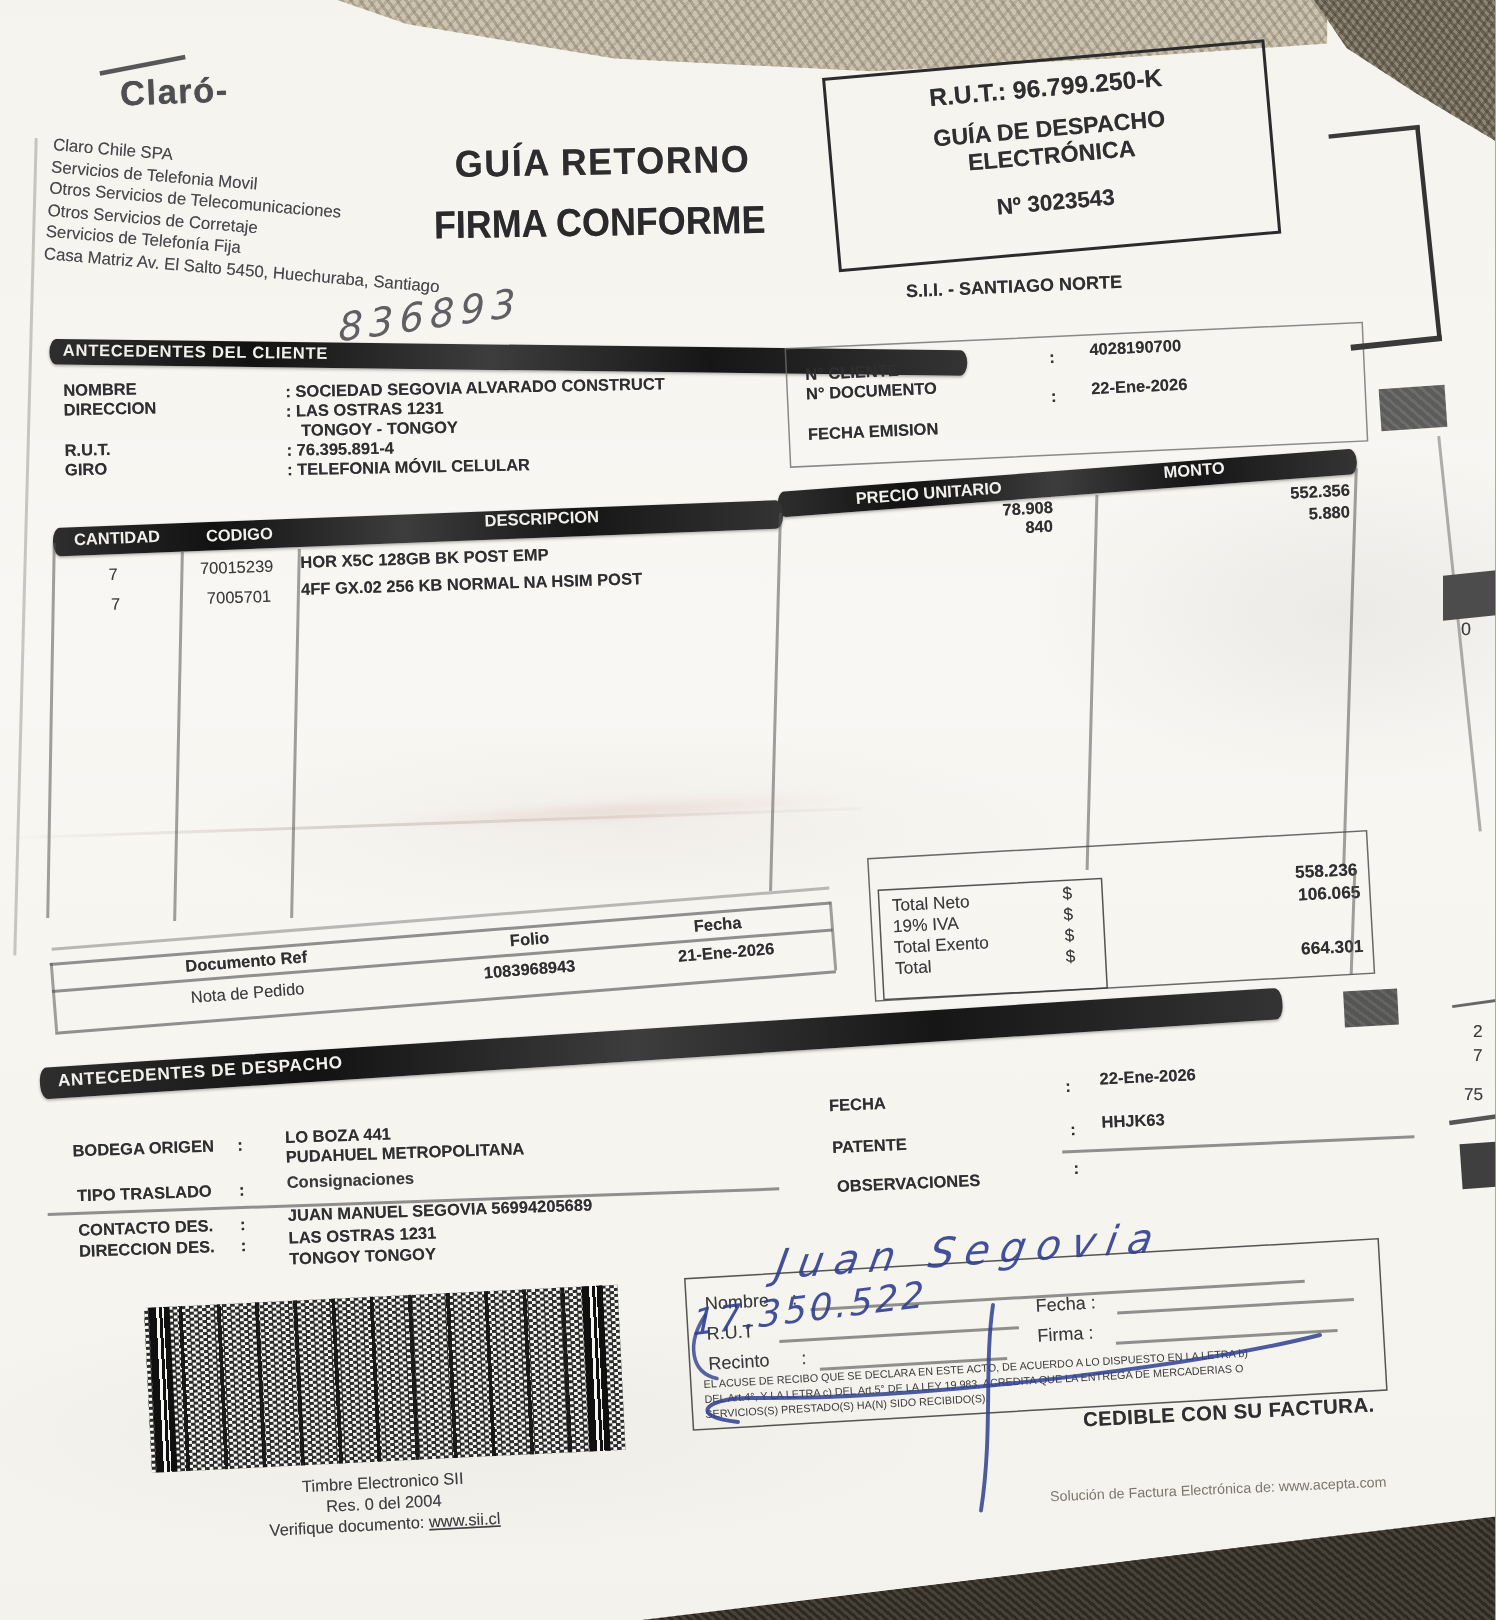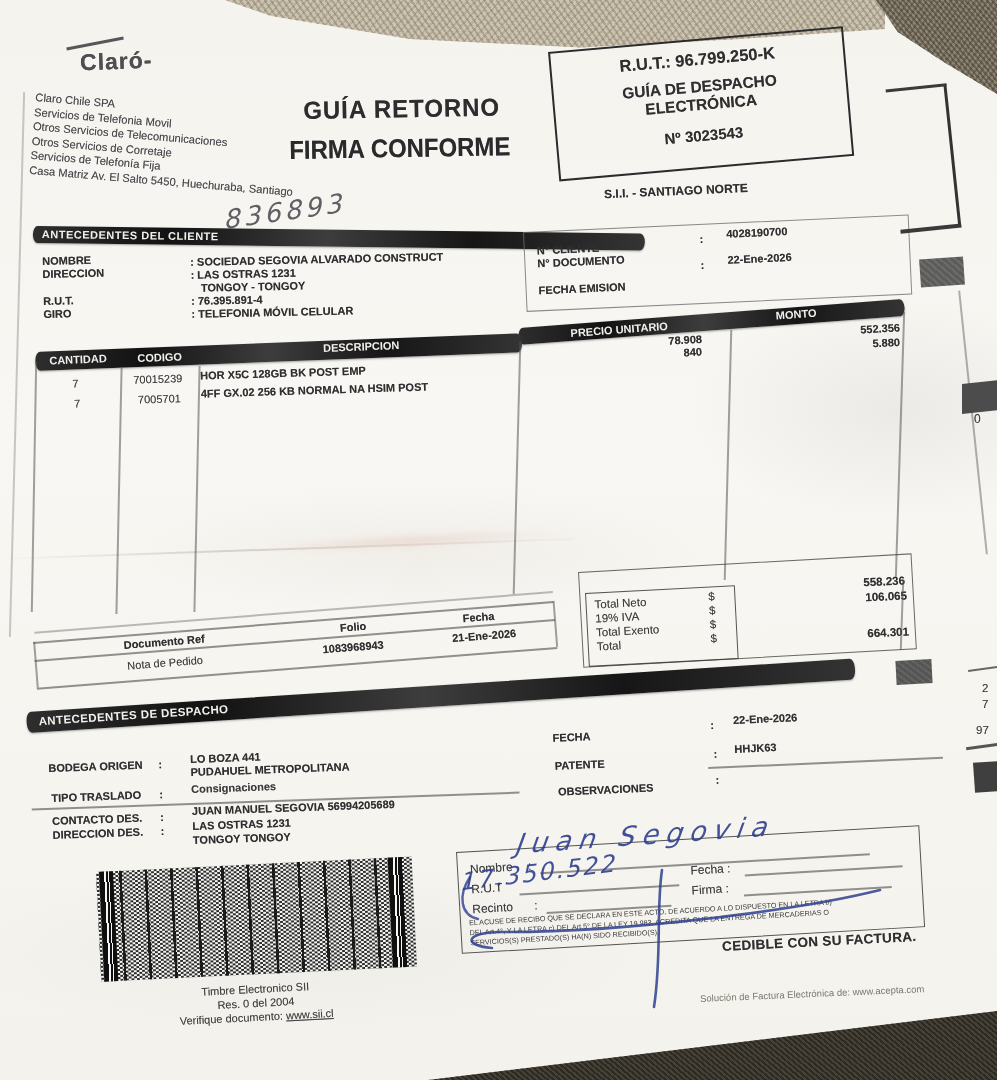--- a/index.html
+++ b/index.html
@@ -246,17 +246,17 @@
   <div class="abs" style="left:893px;top:86px;width:58px;height:138px;border-top:3px solid #3a3a3a;border-right:3.5px solid #333;border-bottom:4px solid #3a3a3a;transform:rotate(-6deg);"></div>
   <div class="abs" style="left:920px;top:258px;width:44px;height:28px;background:repeating-linear-gradient(45deg,#5c5c5c 0 3px,#6c6c68 3px 5px);transform:rotate(-4deg);"></div>
   <div class="abs" style="left:972px;top:290px;width:1.5px;height:265px;background:rgba(100,100,100,.5);transform:rotate(-6deg);"></div>
   <div class="abs" style="left:962px;top:382px;width:36px;height:30px;background:#4c4c4c;transform:skewY(-6deg);"></div>
   <span class="abs tn" style="left:974px;top:412px;font-size:12px;">0</span>
   <div class="abs vline" style="left:901px;top:580px;height:70px;transform:rotate(2deg);"></div>
   <div class="abs" style="left:896px;top:660px;width:36px;height:24px;background:repeating-linear-gradient(40deg,#555 0 3px,#636360 3px 5px);transform:rotate(-3deg);"></div>
   <div class="abs" style="left:968px;top:668px;width:30px;height:2px;background:#666;transform:rotate(-8deg);"></div>
   <span class="abs tn" style="left:982px;top:682px;font-size:11.5px;">2</span>
   <span class="abs tn" style="left:982px;top:698px;font-size:11.5px;">7</span>
-  <span class="abs tn" style="left:976px;top:724px;font-size:11.5px;">97</span>
+  <span class="abs tn" style="left:976px;top:724px;font-size:11.5px;">75</span>
   <div class="abs" style="left:966px;top:745px;width:32px;height:2.5px;background:#555;transform:rotate(-8deg);"></div>
   <div class="abs" style="left:974px;top:762px;width:24px;height:30px;background:#3f3f3f;transform:rotate(-4deg);"></div>
 
 </div>
 
 </body></html>

